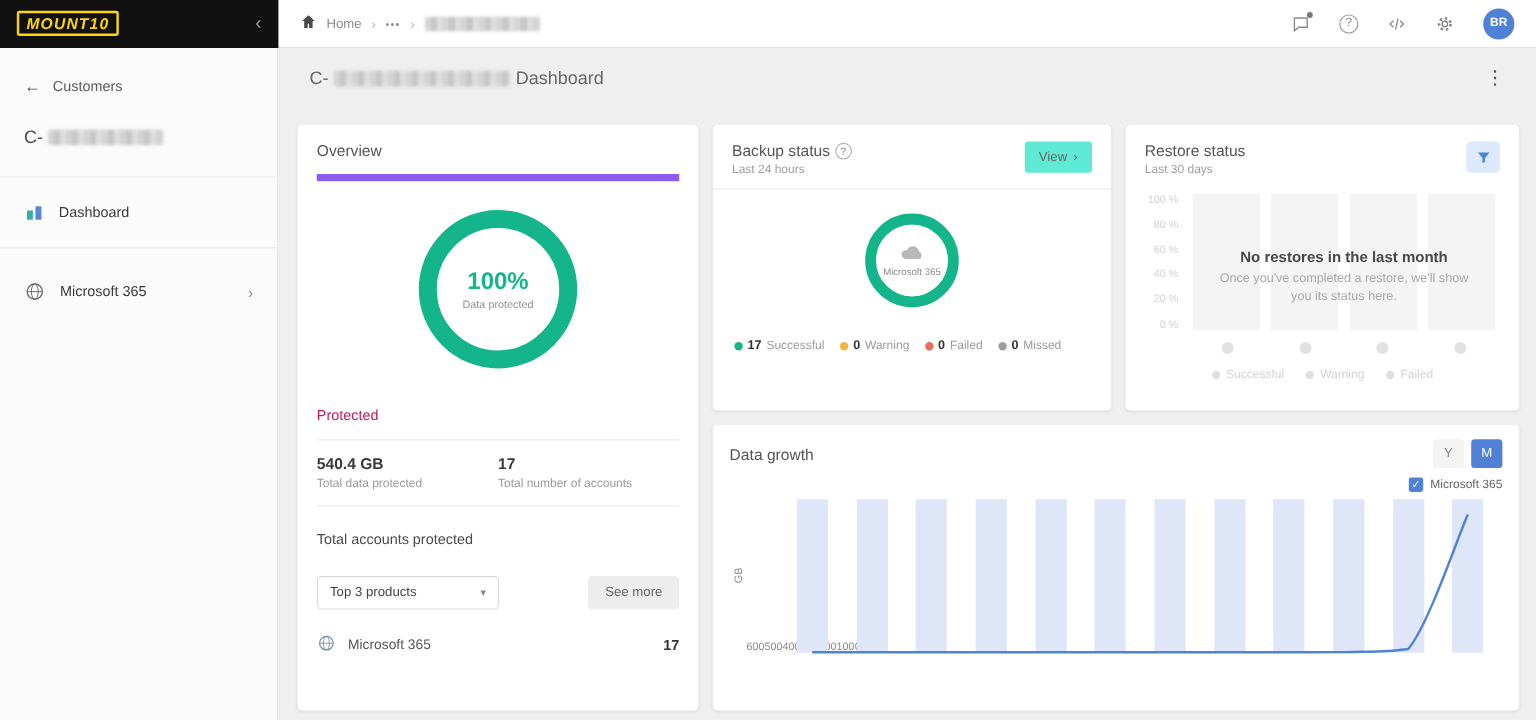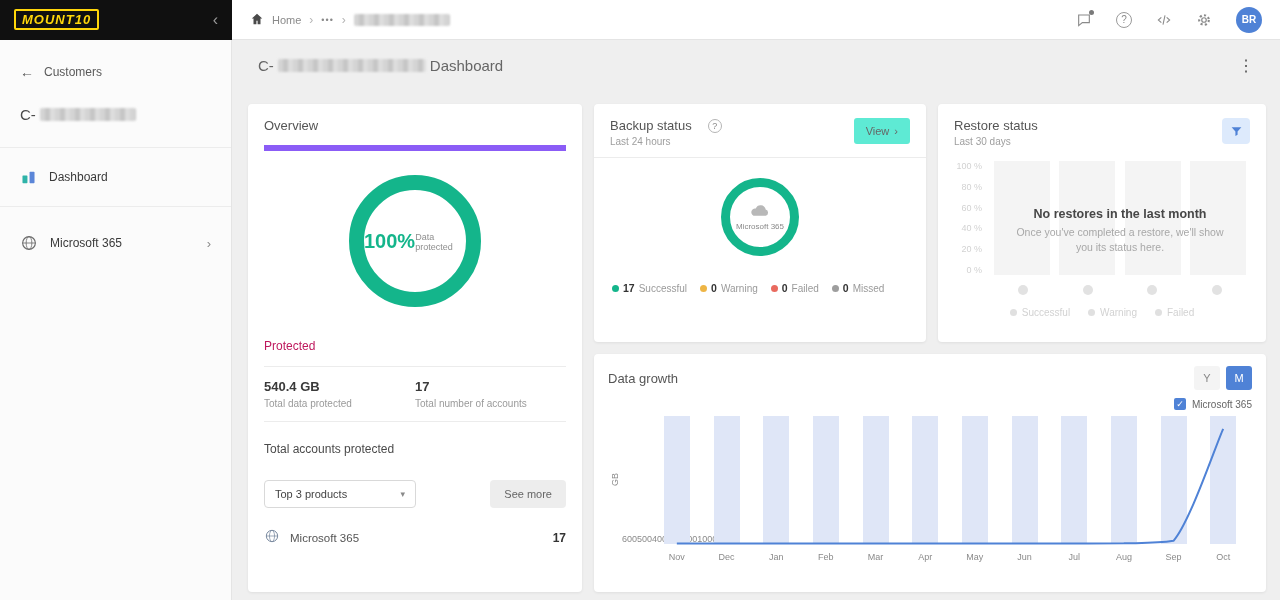--- a/index.html
+++ b/index.html
@@ -48,41 +48,41 @@
   .card-backup{left:362px;top:64px;width:332px;height:238px}
   .card-restore{left:706px;top:64px;width:328px;height:238px}
   .card-growth{left:362px;top:314px;width:672px;height:238px;padding:12px 14px 0}
 
   .card-title{font-size:13px;color:#555}
   .card-sub{font-size:10px;color:#9e9e9e;margin-top:3px}
 
   
   .ov-header{padding-bottom:12px;border-bottom:6px solid #8b5cf6}
   .donut-wrap{display:flex;justify-content:center;margin-top:24px}
-  .donut-big{width:132px;height:132px;border-radius:50%;border:15px solid var(--green);display:flex;flex-direction:row;align-items:center;justify-content:center}
+  .donut-big{width:132px;height:132px;border-radius:50%;border:15px solid var(--green);display:flex;flex-direction:column;align-items:center;justify-content:center}
   .donut-big .pct{font-size:20px;font-weight:bold;color:var(--green)}
   .donut-big .cap{font-size:9px;color:#8f8f8f;margin-top:2px}
   .ov-protected{margin-top:32px;font-size:12px;color:#be185d;padding-bottom:13px;border-bottom:1px solid #ececec}
   .ov-stats{display:flex;padding:12px 0;border-bottom:1px solid #ececec}
   .ov-stat{width:50%}
   .ov-stat .val{font-size:13px;font-weight:bold;color:#3a3a3a}
   .ov-stat .lab{font-size:10px;color:#9a9a9a;margin-top:4px}
   .ov-accounts{margin-top:20px;font-size:12px;color:#4a4a4a}
   .ov-controls{display:flex;align-items:center;margin-top:24px}
   .dropdown{display:flex;align-items:center;justify-content:space-between;width:152px;border:1px solid #d9d9d9;border-radius:4px;padding:7px 10px;font-size:11px;color:#444;background:#fff;cursor:pointer}
   .dropdown .caret{color:#8a8a8a;font-size:9px}
   .btn-gray{margin-left:auto;background:#ededed;border:none;border-radius:4px;padding:8px 14px;font-size:11px;color:#666;cursor:pointer;font-family:inherit}
   .product-row{display:flex;align-items:center;gap:10px;margin-top:20px}
   .product-row .pname{font-size:11.5px;color:#555}
   .product-row .pval{margin-left:auto;font-size:12px;font-weight:bold;color:#333}
 
   
   .bk-header{display:flex;align-items:flex-start;padding:14px 16px 10px;border-bottom:1px solid #ececec}
   .bk-titles{display:flex;flex-direction:column}
-  .bk-title-row{display:flex;align-items:center;gap:16px}
+  .bk-title-row{display:flex;align-items:center;gap:4px}
   .q-circle{width:14px;height:14px;border:1px solid #b5b5b5;border-radius:50%;display:flex;align-items:center;justify-content:center;font-size:9px;color:#8a8a8a}
   .btn-view{margin-left:auto;background:#5eead4;border:none;border-radius:3px;padding:7px 12px;font-size:11px;color:#666;cursor:pointer;display:flex;align-items:flex-end;gap:5px;font-family:inherit}
   .donut-small-wrap{display:flex;justify-content:center;margin-top:20px}
   .donut-small{width:78px;height:78px;border-radius:50%;border:9px solid var(--green);display:flex;flex-direction:column;align-items:center;justify-content:center}
   .donut-small .dlab{font-size:8px;color:#8a8a8a;margin-top:2px}
   .bk-legend{display:flex;align-items:center;gap:13px;padding:0 18px;margin-top:26px}
   .bk-item{display:flex;align-items:center;gap:4px}
   .dot{width:7px;height:7px;border-radius:50%;display:inline-block;flex-shrink:0}
   .bk-item b{font-size:10.5px;color:#333}
   .bk-item .lbl{font-size:10px;color:#9a9a9a}
@@ -416,30 +416,16 @@
                 <div class="gbar"></div>
               </div>
               <div class="gcol">
                 <div class="gbar"></div>
               </div>
             </div>
         <svg width="596" height="128" style="position: absolute; left: 0px; top: 0px; overflow: visible;">
               <path d="M 24.833333333333332,127.5 C 33.111111111111114,127.5 57.94444444444444,127.5 74.5,127.5 C 91.05555555555556,127.5 107.61111111111111,127.5 124.16666666666667,127.5 C 140.72222222222223,127.5 157.2777777777778,127.5 173.83333333333334,127.5 C 190.38888888888889,127.5 206.94444444444446,127.5 223.5,127.5 C 240.05555555555554,127.5 256.61111111111114,127.5 273.1666666666667,127.5 C 289.72222222222223,127.5 306.27777777777777,127.5 322.8333333333333,127.5 C 339.38888888888886,127.5 355.94444444444446,127.5 372.5,127.5 C 389.05555555555554,127.5 405.61111111111114,127.5 422.1666666666667,127.5 C 438.72222222222223,127.47666666666666 455.27777777777777,127.5 471.8333333333333,127.36 C 488.38888888888886,126.91 504.94444444444446,127.5 521.5,124.8 C 538.0555555555555,105.70666666666666 562.8888888888889,31.466666666666665 571.1666666666666,12.799999999999997" fill="none" stroke="#4f82d6" stroke-width="2"></path>
             </svg>
           </div>
-        <div class="gxaxis">
-            <span>Nov</span>
-            <span>Dec</span>
-            <span>Jan</span>
-            <span>Feb</span>
-            <span>Mar</span>
-            <span>Apr</span>
-            <span>May</span>
-            <span>Jun</span>
-            <span>Jul</span>
-            <span>Aug</span>
-            <span>Sep</span>
-            <span>Oct</span>
-          </div>
       </div>
     </section>
   </main>
 </div>
 
 </body></html>

